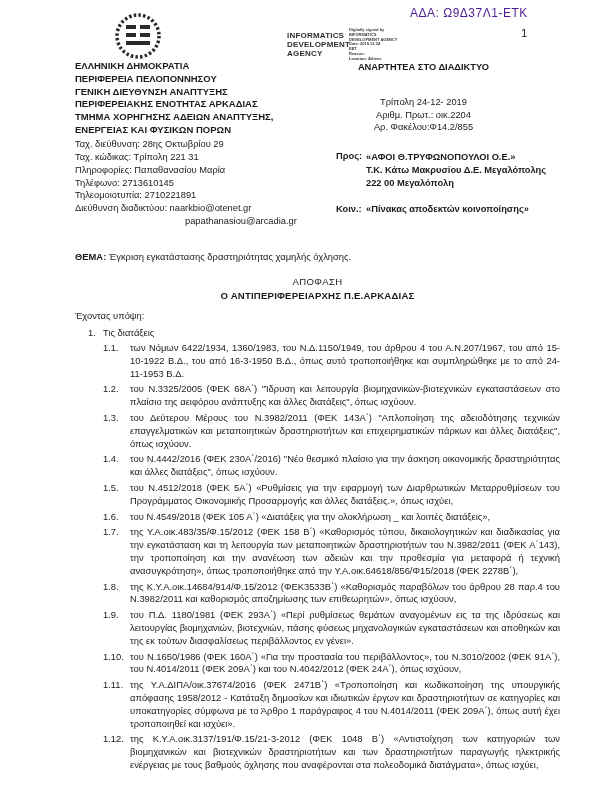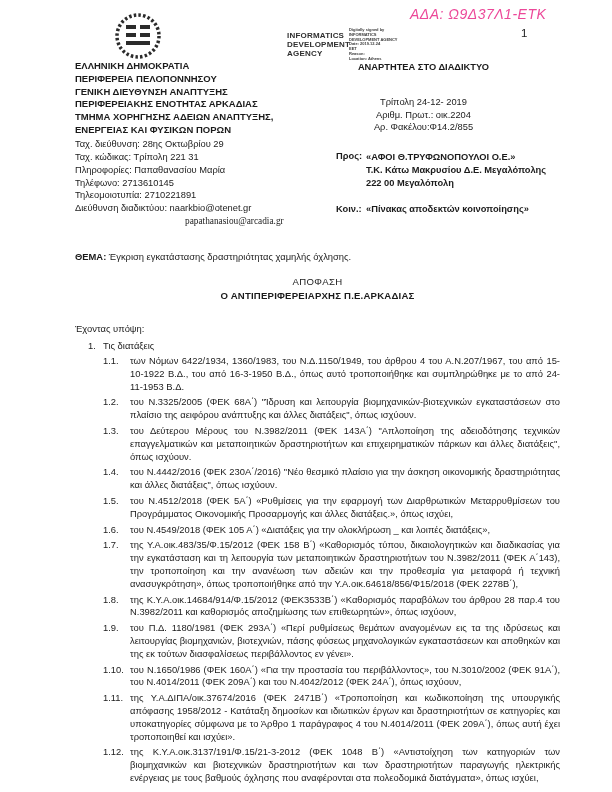--- a/index.html
+++ b/index.html
@@ -7,23 +7,22 @@
     position:relative;
     width:612px;height:792px;
     background:#ffffff;
     font-family:"Liberation Sans", sans-serif;
     color:#1b1b1b;
     overflow:hidden;
   }
   
   .ada-line{
     position:absolute;top:6px;left:410px;
-    font-size:14px;letter-spacing:.5px;color:#ec4899;
+    font-size:12px;letter-spacing:.5px;color:#4c1d95;
     white-space:nowrap;
-    font-style:italic;
   }
   .page-number{
     position:absolute;top:27px;left:521px;
     font-size:11.5px;color:#222;
   }
   .emblem{position:absolute;top:11px;left:113px;width:50px;height:50px;}
   .sig-block{
     position:absolute;top:28px;left:287px;
     display:flex;gap:4px;align-items:center;
   }
@@ -34,39 +33,39 @@
   .sig-details{
     width:64px;font-size:4px;line-height:4.8px;color:#3a3a3a;
     font-weight:700;
   }
   .sig-details div{white-space:nowrap;}
   
   .left-col{position:absolute;top:60px;left:75px;width:245px;}
   .org-line{font-size:9.5px;font-weight:700;line-height:12.8px;white-space:nowrap;}
   .contact-block{margin-top:1px;}
   .contact-line{font-size:9.3px;line-height:12.9px;white-space:nowrap;}
-  .contact-email2{font-size:9.3px;line-height:12.9px;margin-left:110px;white-space:nowrap;font-family:Liberation Serif, serif;}
+  .contact-email2{font-size:9.3px;line-height:12.9px;margin-left:110px;white-space:nowrap;}
   
   .right-col{position:absolute;top:62px;left:336px;width:175px;}
   .publish-notice{font-size:9.3px;font-weight:700;text-align:center;white-space:nowrap;}
   .date-line{font-size:9.3px;text-align:center;margin-top:25px;white-space:nowrap;}
   .proto-line,.file-line{font-size:9.3px;text-align:center;margin-top:2.5px;white-space:nowrap;}
   .to-block{display:flex;margin-top:19px;font-size:9.3px;font-weight:700;}
   .to-label{width:30px;flex-shrink:0;}
   .to-lines div{line-height:12.9px;white-space:nowrap;}
   .cc-block{display:flex;margin-top:14px;font-size:9.3px;font-weight:700;}
   .cc-label{width:30px;flex-shrink:0;}
   .cc-text{white-space:nowrap;}
   
   .main{position:absolute;top:245px;left:75px;width:485px;}
   .subject-line{padding-top:5px;font-size:9.4px;line-height:13px;}
   .subject-label{font-weight:700;}
   .decision-title{margin-top:13px;text-align:center;font-size:9.6px;font-weight:400;letter-spacing:.4px;}
   .decision-subtitle{margin-top:3px;text-align:center;font-size:9.6px;font-weight:700;letter-spacing:.2px;}
-  .having-regard{margin-top:22px;font-size:9.4px;}
+  .having-regard{margin-top:9px;font-size:9.4px;}
   .prov-heading-row{margin-top:6px;margin-left:13px;display:flex;font-size:9.4px;}
   .prov-heading-num{width:15px;flex-shrink:0;}
   .prov-items{margin-top:4px;margin-left:28px;}
   .prov-item{display:flex;margin-bottom:3px;}
   .prov-num{width:27px;flex-shrink:0;font-size:9.4px;line-height:12.8px;}
   .prov-text{
     width:430px;font-size:9.4px;line-height:12.8px;
     text-align:justify;text-justify:inter-word;
   }
 </style>

